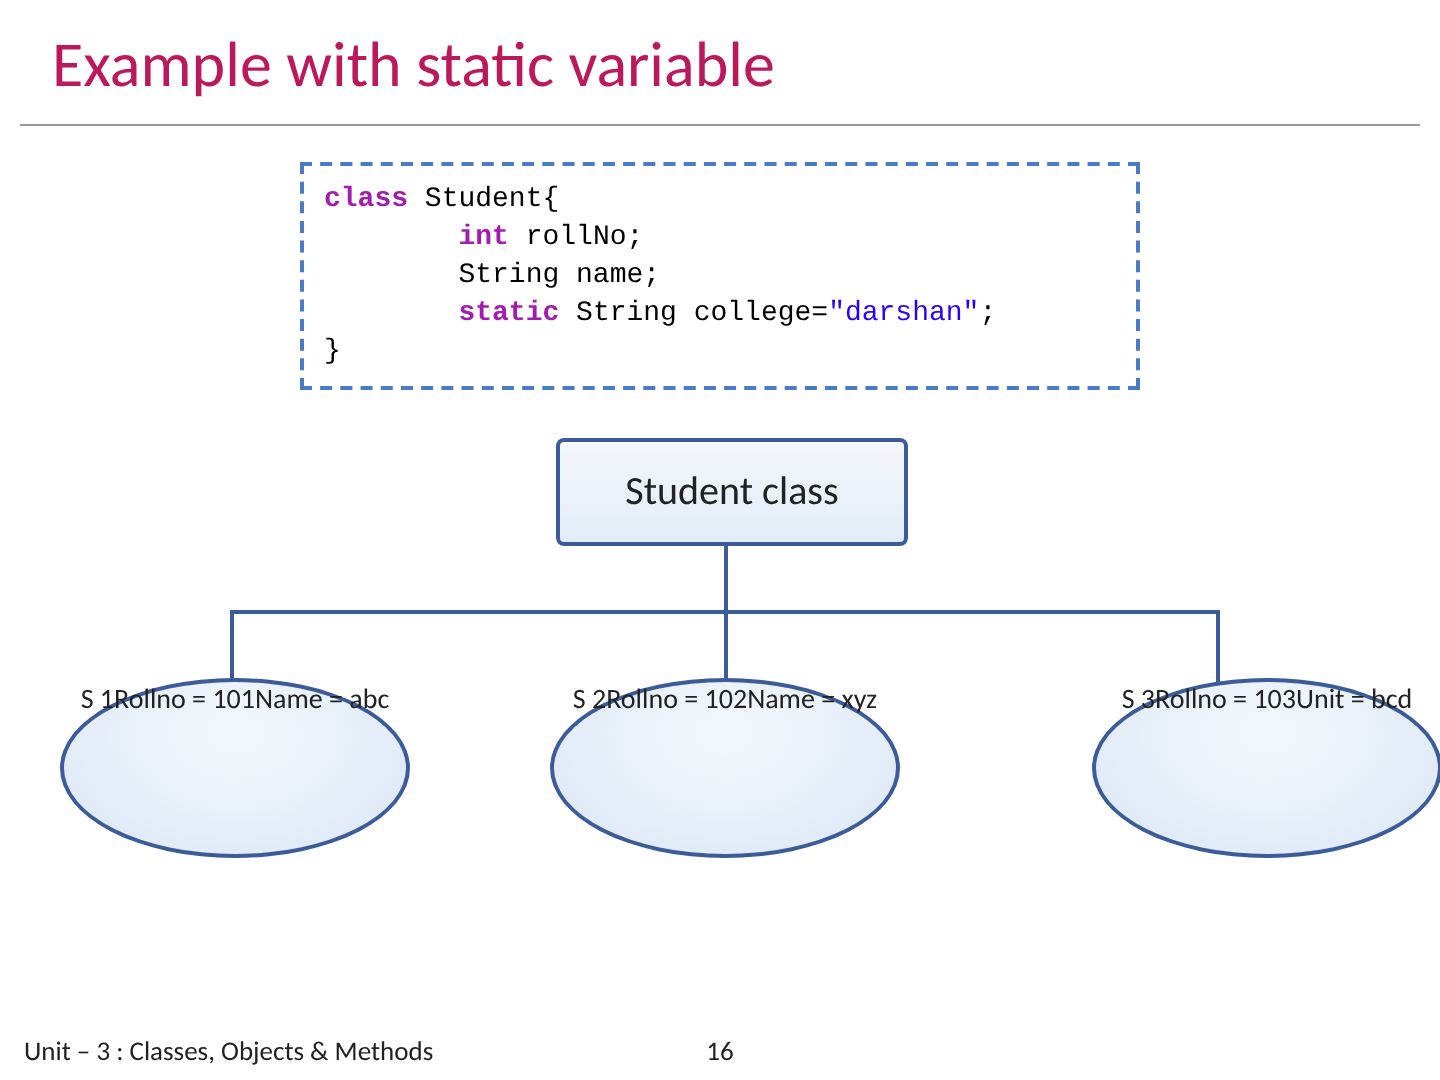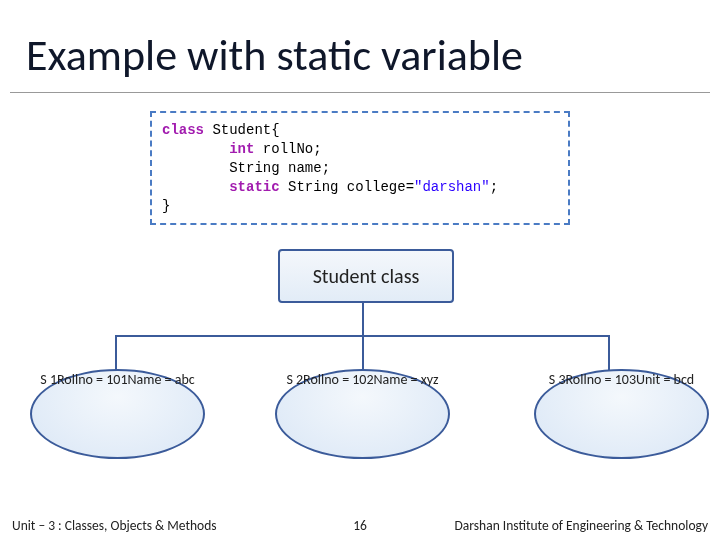--- a/index.html
+++ b/index.html
@@ -5,23 +5,23 @@
   * { margin: 0; padding: 0; box-sizing: border-box; }
   body {
     width: 720px;
     height: 540px;
     font-family: Calibri, Arial, sans-serif;
     background: #fff;
     position: relative;
     overflow: hidden;
   }
   .title {
-    font-size: 44px;
-    color: #0f172a;
-    padding: 28px 26px 10px 26px;
+    font-size: 32px;
+    color: #be185d;
+    padding: 13px 26px 10px 26px;
     font-weight: 400;
   }
   .hr {
     border: none;
     border-top: 1px solid #999;
     margin: 0 10px 18px 10px;
   }
   .code-box {
     border: 2px dashed #4a7bc4;
     margin: 0 auto 24px auto;
@@ -94,21 +94,21 @@
     text-align: center;
     font-size: 14px;
     color: #222;
     display: flex;
     flex-direction: row;
     justify-content: center;
     line-height: 1.3;
   }
   .e1 { left: 0px; }
   .e2 { left: 245px; }
-  .e3 { left: 504px; text-align: center; }
+  .e3 { left: 516px; text-align: center; }
 
   .footer {
     position: absolute;
     left: 0;
     bottom: 0;
     width: 720px;
     height: 30px;
     padding: 0 12px;
     font-size: 13.5px;
     color: #222;
@@ -158,14 +158,13 @@
   <div class="ellipse e3">
     <div>S 3</div>
     <div>Rollno = 103</div>
     <div>Unit = bcd</div>
   </div>
 </div>
 
 <div class="footer">
   <span>Unit – 3  : Classes, Objects &amp; Methods</span>
   <span class="mid">16</span>
-  <span class="right">Darshan Institute of Engineering &amp; Technology</span>
 </div>
 
 </body></html>

